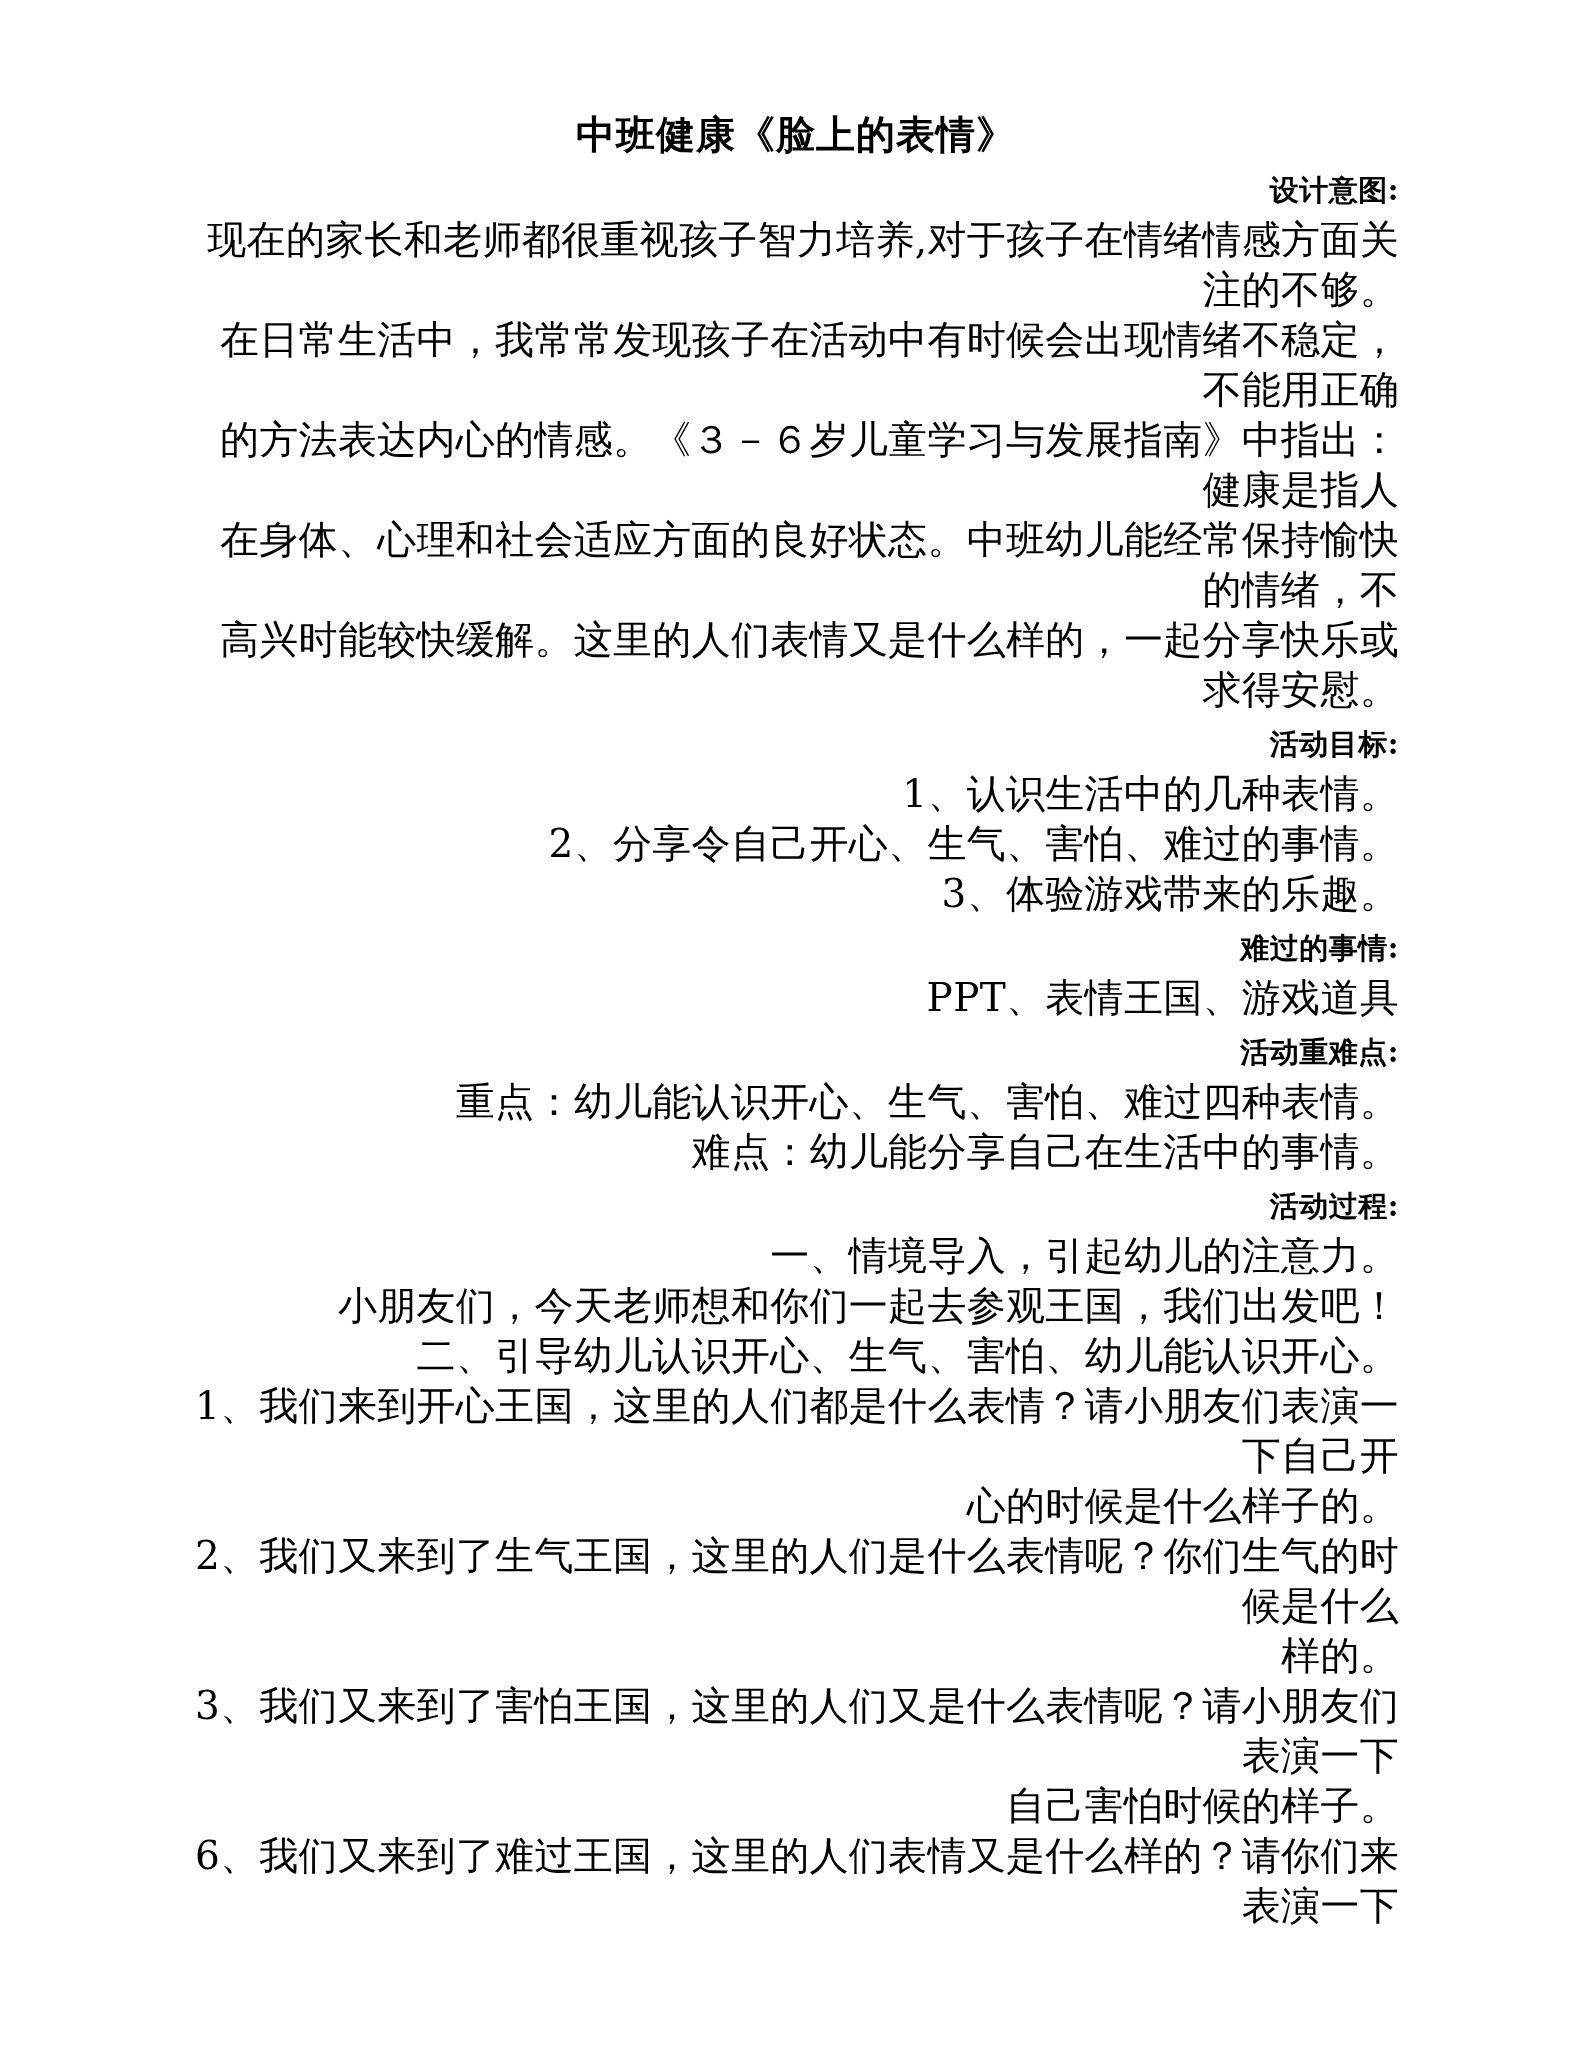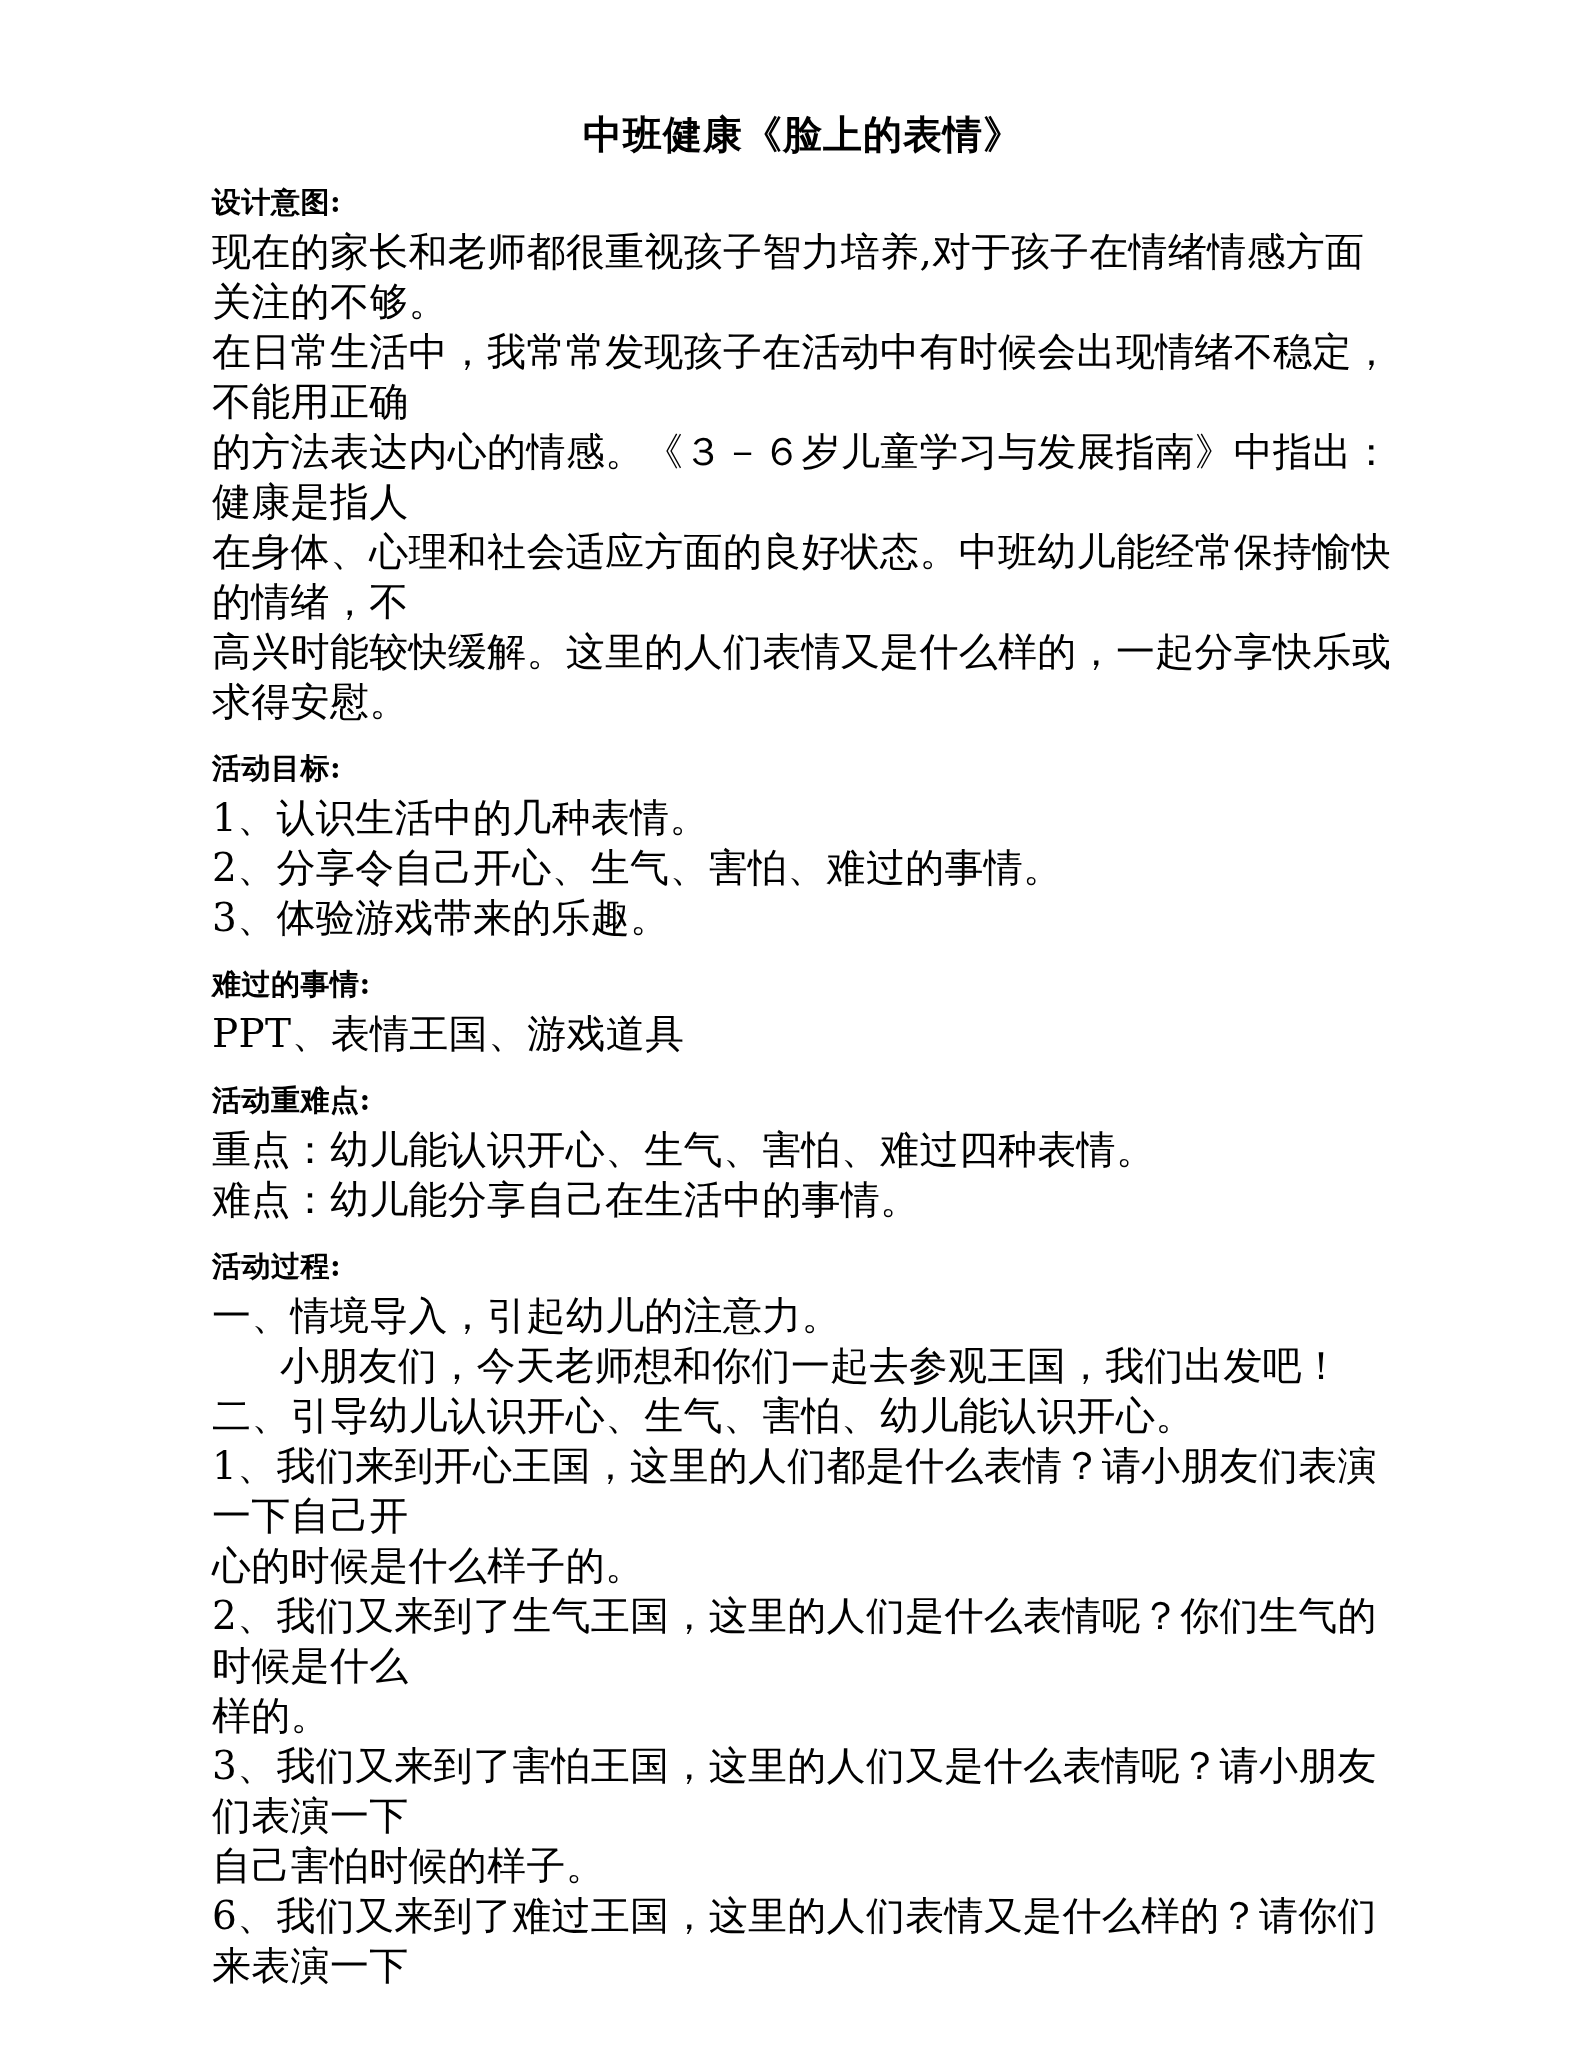--- a/index.html
+++ b/index.html
@@ -18,21 +18,21 @@
     position: relative;
     width: 1587px;
     height: 2058px;
     background: #ffffff;
     box-sizing: border-box;
     padding: 0;
     overflow: hidden;
   }
   .content {
     position: absolute;
-    left: 196px;
+    left: 189px;
     top: 0;
     width: 1214px;
   }
   .doc-title {
     text-align: center;
     font-size: 39px;
     font-weight: bold;
     letter-spacing: 1px;
     margin-top: 108px;
     margin-bottom: 0;
@@ -54,22 +54,23 @@
     letter-spacing: 0.3px;
     white-space: pre-wrap;
   }
   .body-line.indent {
     text-indent: 68px;
   }
   .gap-top-title {
     margin-top: 46px;
   }
   .block {
-    margin: 16px;
+    margin: 4px;
     padding: 0;
+    text-align: right;
   }
 </style>
 </head>
 <body>
 
 <div class="page">
   <div class="content">
 
     <h1 class="doc-title">中班健康《脸上的表情》</h1>
 

